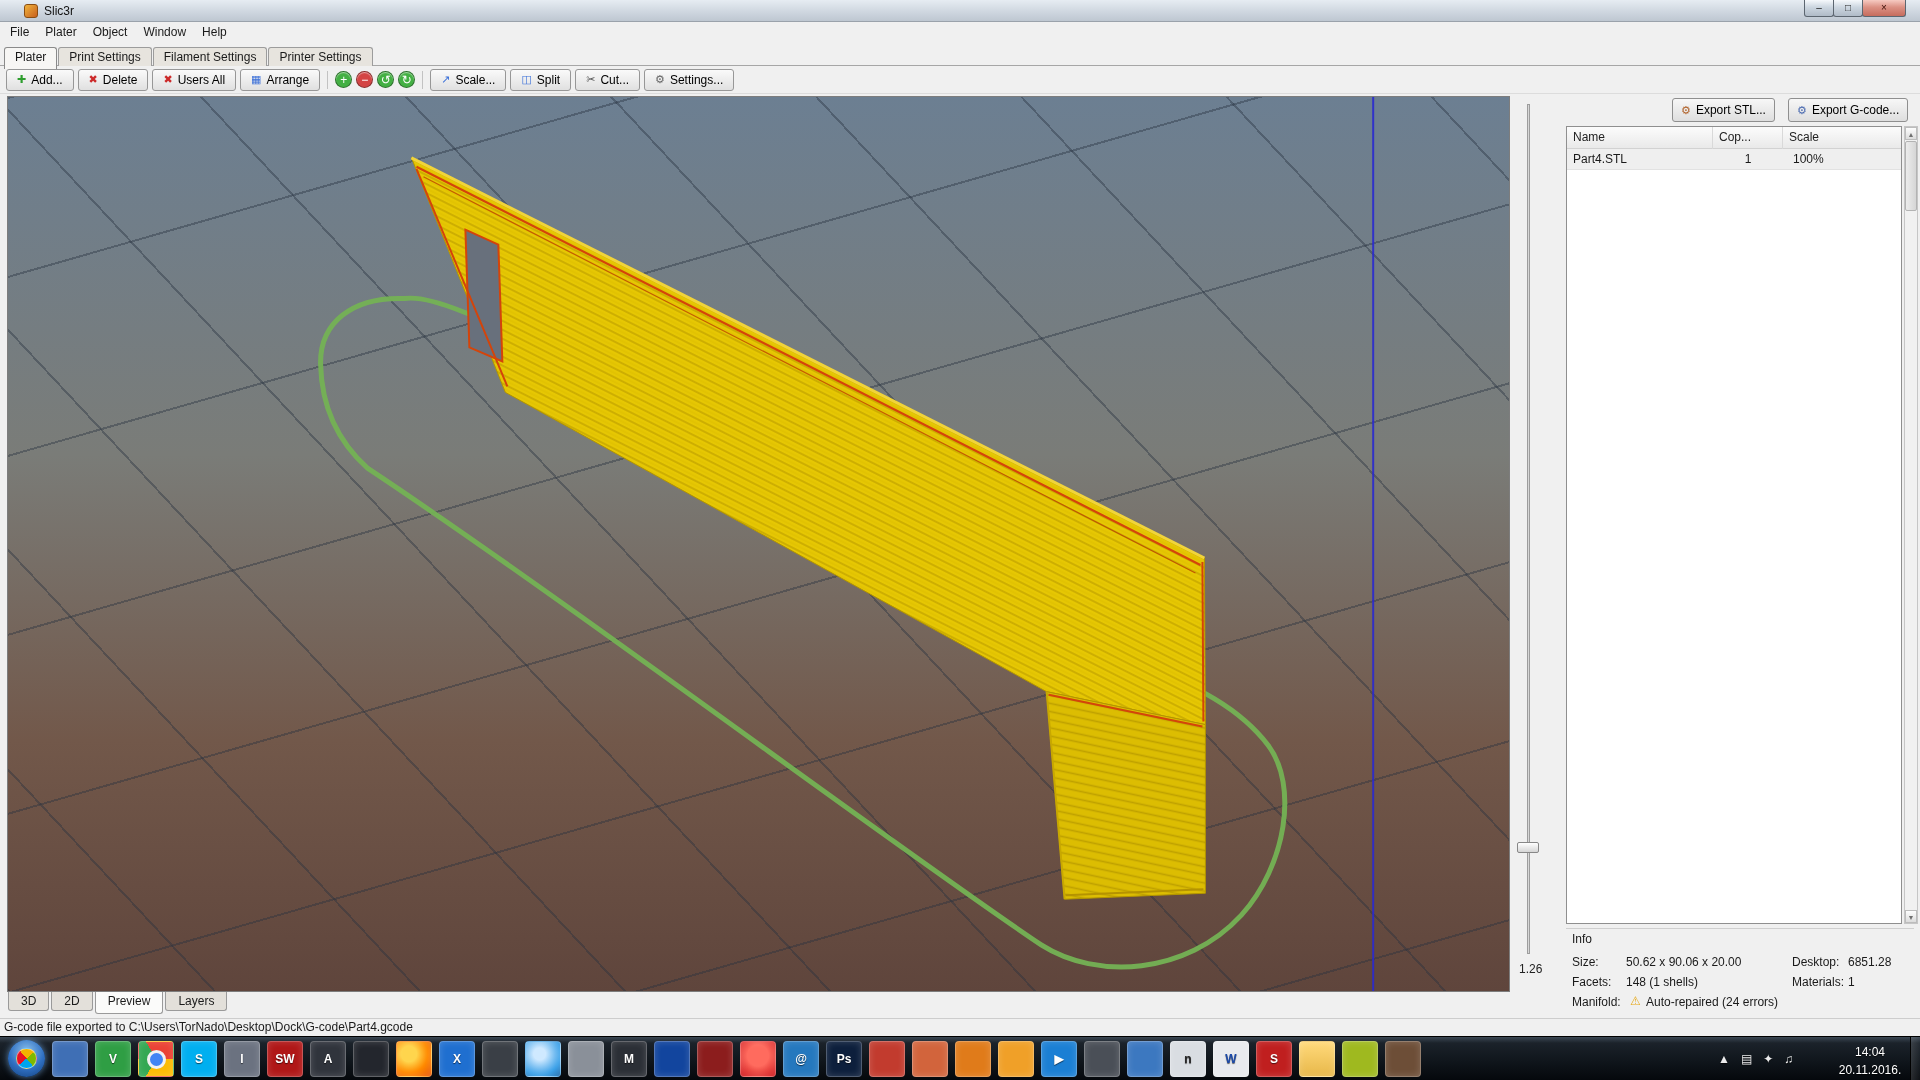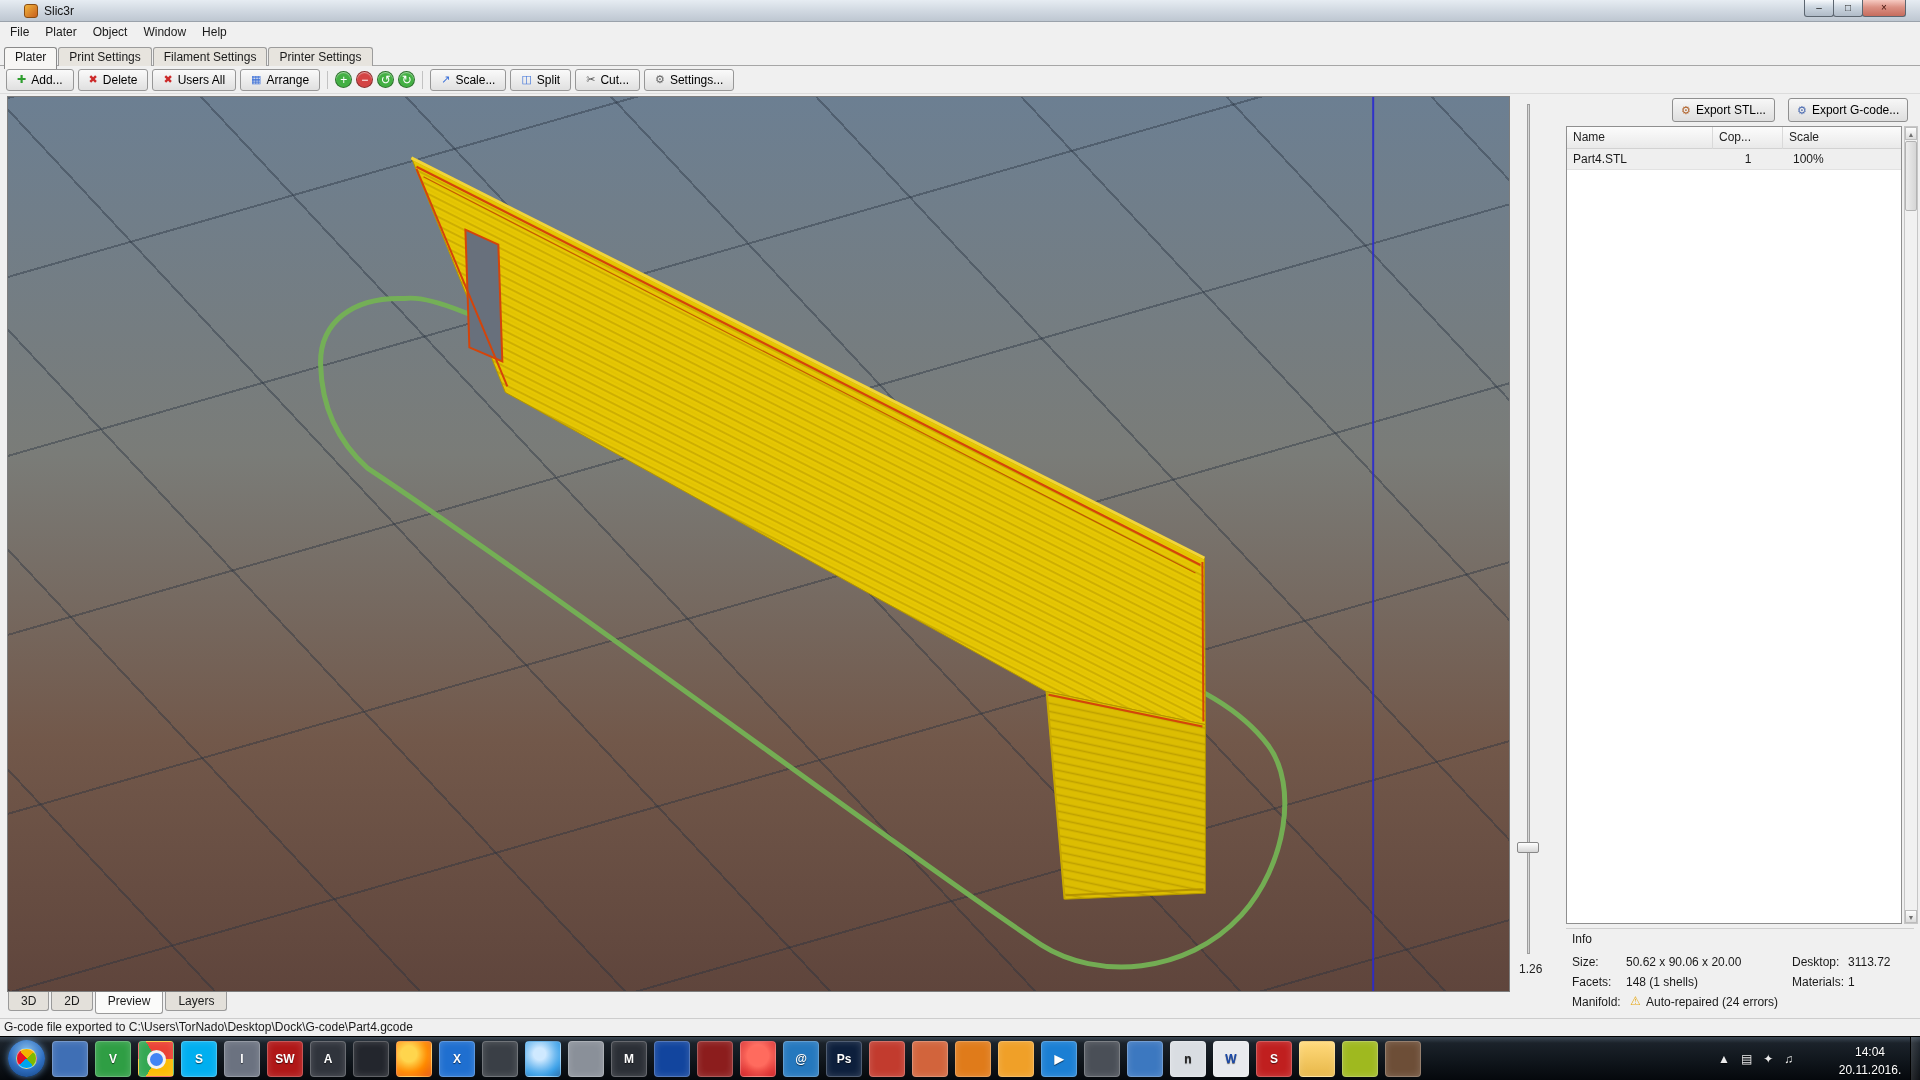--- a/index.html
+++ b/index.html
@@ -268,21 +268,21 @@
       <div class="sb-arrow sb-up">▲</div>
       <div class="sb-thumb"></div>
       <div class="sb-arrow sb-down">▼</div>
     </div>
 
     <div class="info-box">
       <span class="info-title">Info</span>
       <span style="left:6px;  top:26px;">Size:</span>
       <span style="left:60px; top:26px;">50.62 x 90.06 x 20.00</span>
       <span style="left:226px;top:26px;">Desktop:</span>
-      <span style="left:282px;top:26px;">3113.72</span>
+      <span style="left:282px;top:26px;">6851.28</span>
       <span style="left:6px;  top:46px;">Facets:</span>
       <span style="left:60px; top:46px;">148 (1 shells)</span>
       <span style="left:226px;top:46px;">Materials:</span>
       <span style="left:282px;top:46px;">1</span>
       <span style="left:6px;  top:66px;">Manifold:</span>
       <span class="warn" style="left:64px;top:65px;">⚠</span>
       <span style="left:80px; top:66px;">Auto-repaired (24 errors)</span>
     </div>
 
     <div class="statusbar">

